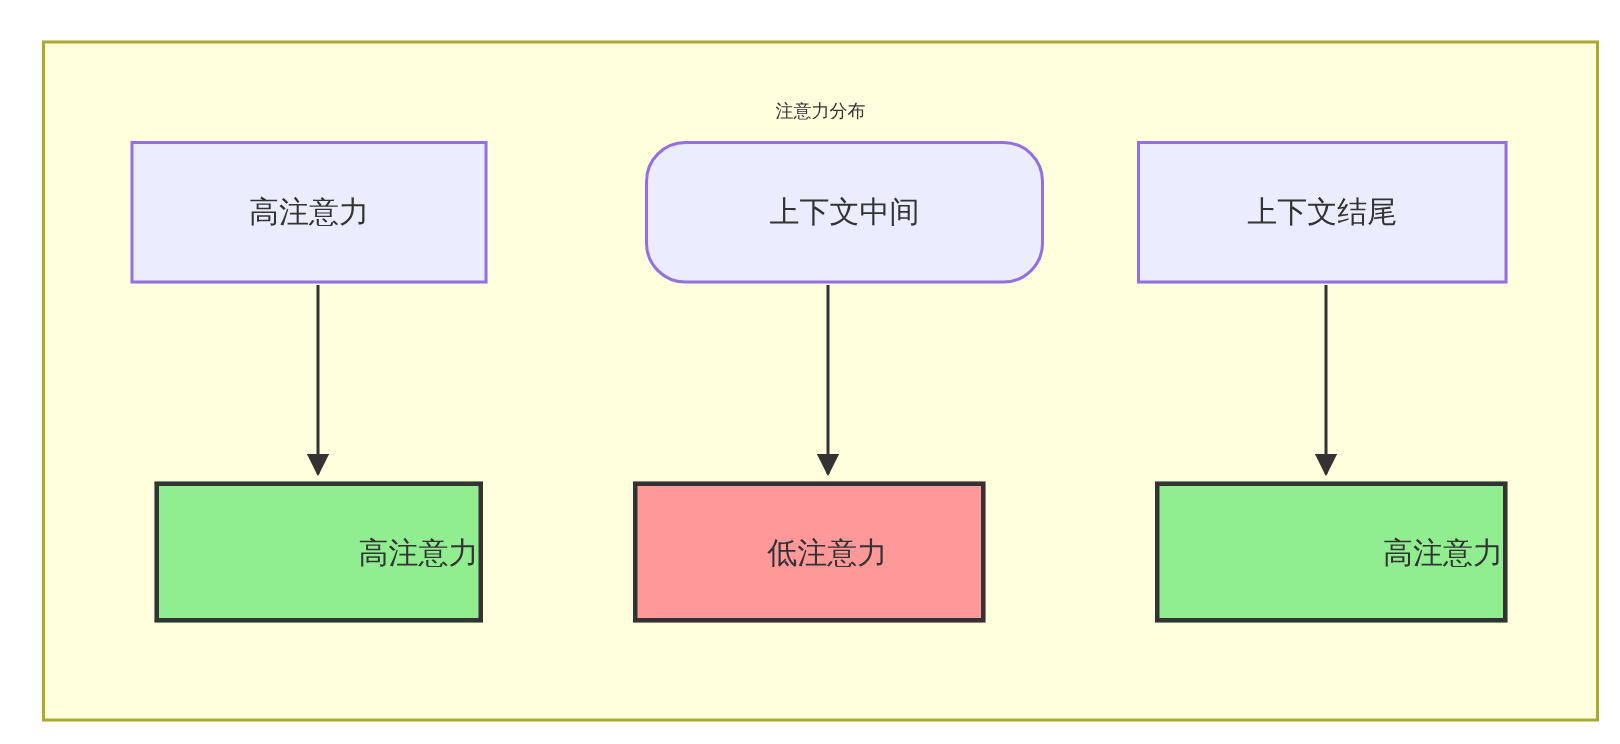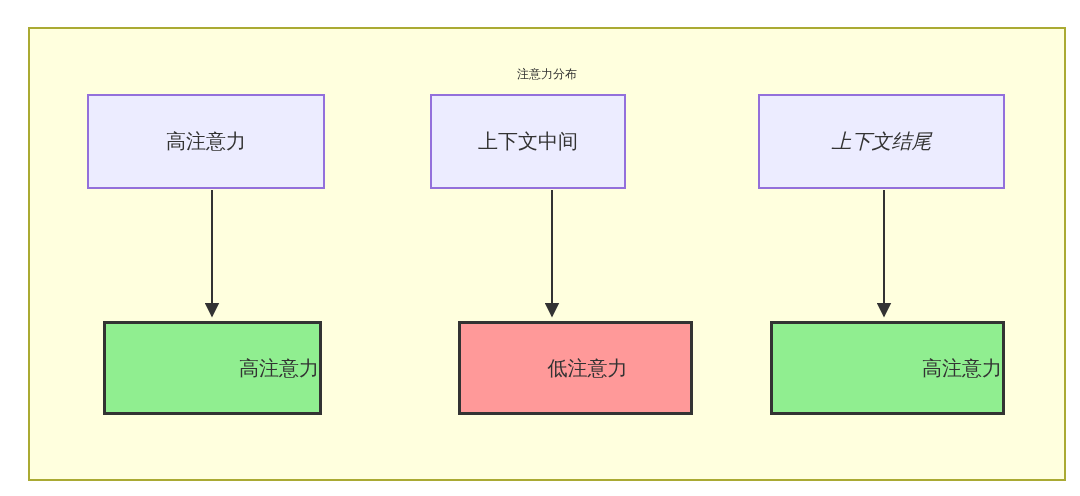--- a/index.html
+++ b/index.html
@@ -53,24 +53,24 @@
   }
   .node-result {
     border: 3px solid var(--result-border, #333333);
     top: 321px;
     height: 94px;
   }
   .node-high { background: var(--high-fill, #90ee90); justify-content: flex-end; }
   .node-low  { background: var(--low-fill, #ff9999); }
 
   #n-context-start  { left: 87px;  width: 238px; }
-  #n-context-middle { left: 430px; width: 196px; }
-  #n-context-end    { left: 758px; width: 247px; font-style: italic; }
+  #n-context-middle { left: 430px; width: 266px; border-radius: 27px; }
+  #n-context-end    { left: 758px; width: 247px; }
   #n-high-left      { left: 103px; width: 219px; }
-  #n-low-middle     { left: 458px; width: 235px; padding-left: 24px; }
+  #n-low-middle     { left: 422px; width: 235px; padding-left: 24px; }
   #n-high-right     { left: 770px; width: 235px; }
 
   .edges {
     position: absolute;
     left: 0;
     top: 0;
     width: 1080px;
     height: 496px;
     pointer-events: none;
   }

